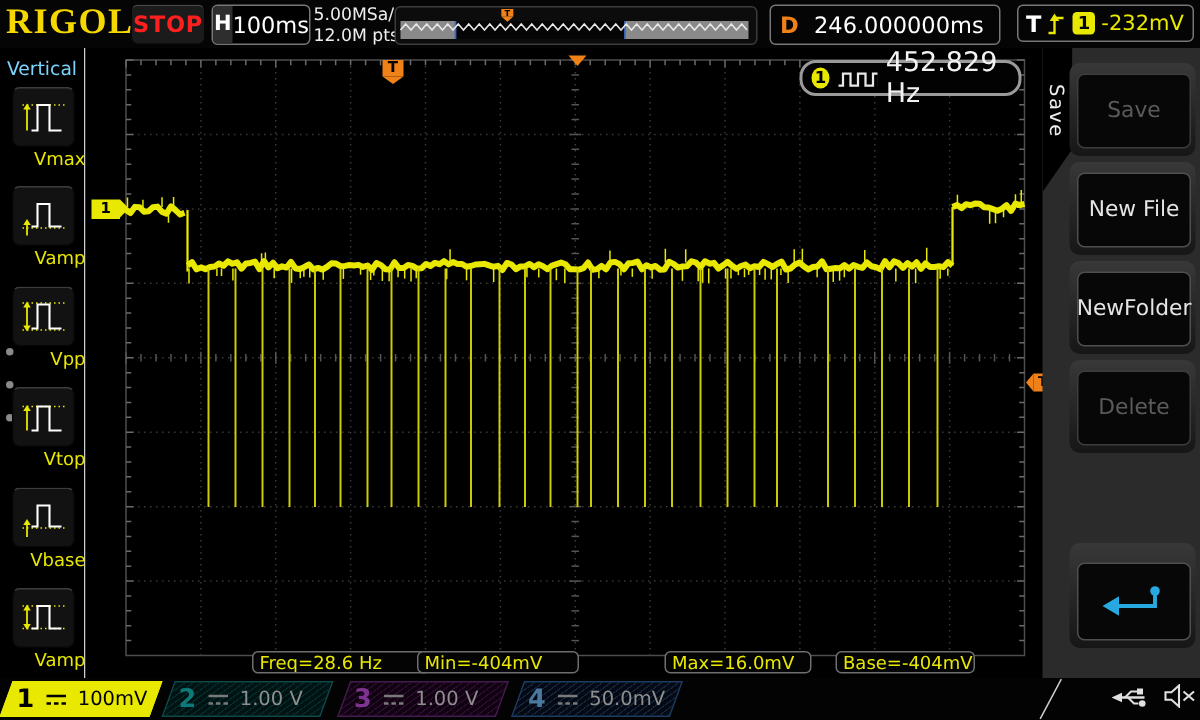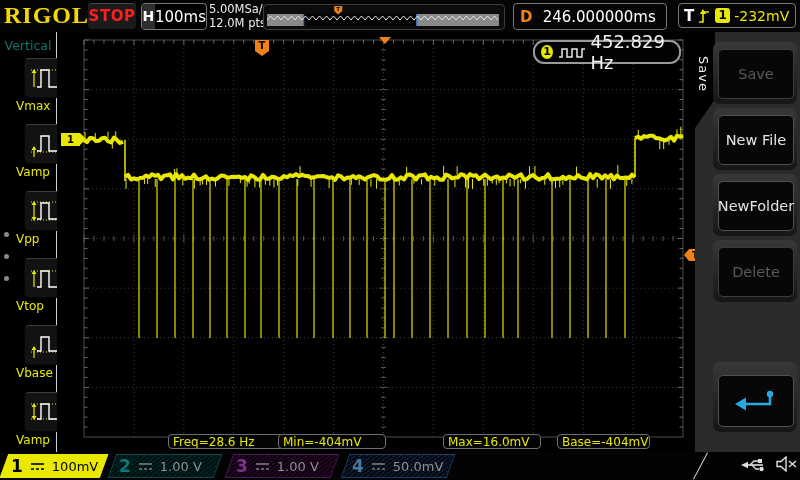--- a/index.html
+++ b/index.html
@@ -27,22 +27,22 @@
   .d-value{color:#fff;font-size:15px;flex:1;text-align:center;}
   .t-box{position:absolute;left:678px;top:3px;width:118px;height:25px;border:1px solid #777;
          border-radius:4px;display:flex;align-items:center;gap:4px;padding-left:5px;box-sizing:border-box;}
   .t-label{color:#fff;font-weight:bold;font-size:15px;}
   .t-badge{background:#e8e800;color:#000;font-weight:bold;font-size:12px;width:15px;height:15px;
            line-height:15px;text-align:center;border-radius:3px;}
   .t-level{color:#e8e800;font-size:14px;}
   
   .left-menu{position:absolute;left:0;top:32px;width:57px;height:420px;background:#000;
              border-right:1px solid #cfcfcf;box-sizing:border-box;}
-  .lm-title{color:#0f766e;font-size:12.5px;text-align:center;margin-top:6px;}
-  .lm-item{position:absolute;left:16px;width:57px;text-align:left;}
+  .lm-title{color:#7dd3fc;font-size:12.5px;text-align:center;margin-top:6px;}
+  .lm-item{position:absolute;left:0;width:57px;text-align:right;}
   .lm-btn{margin:0 auto;width:40px;height:38px;background:#121212;border:1px solid #060606;
           border-top:1px solid #3d3d3d;border-radius:5px;display:flex;align-items:center;justify-content:center;}
   .lm-label{color:#e8e800;font-size:12px;margin-top:1px;}
   .lm-dots{position:absolute;left:4px;top:200px;}
   .lm-dots div{width:5px;height:5px;border-radius:50%;background:#8a8a8a;margin-bottom:17px;}
   
   .screen{position:absolute;left:57px;top:32px;width:638px;height:420px;background:#000;}
   .screen svg.layer{position:absolute;left:0;top:0;}
   .freq-counter{position:absolute;left:476px;top:8px;width:148px;height:24px;background:#020202;
                 border:2px solid #9a9a9a;border-radius:11px;display:flex;align-items:center;gap:5px;

